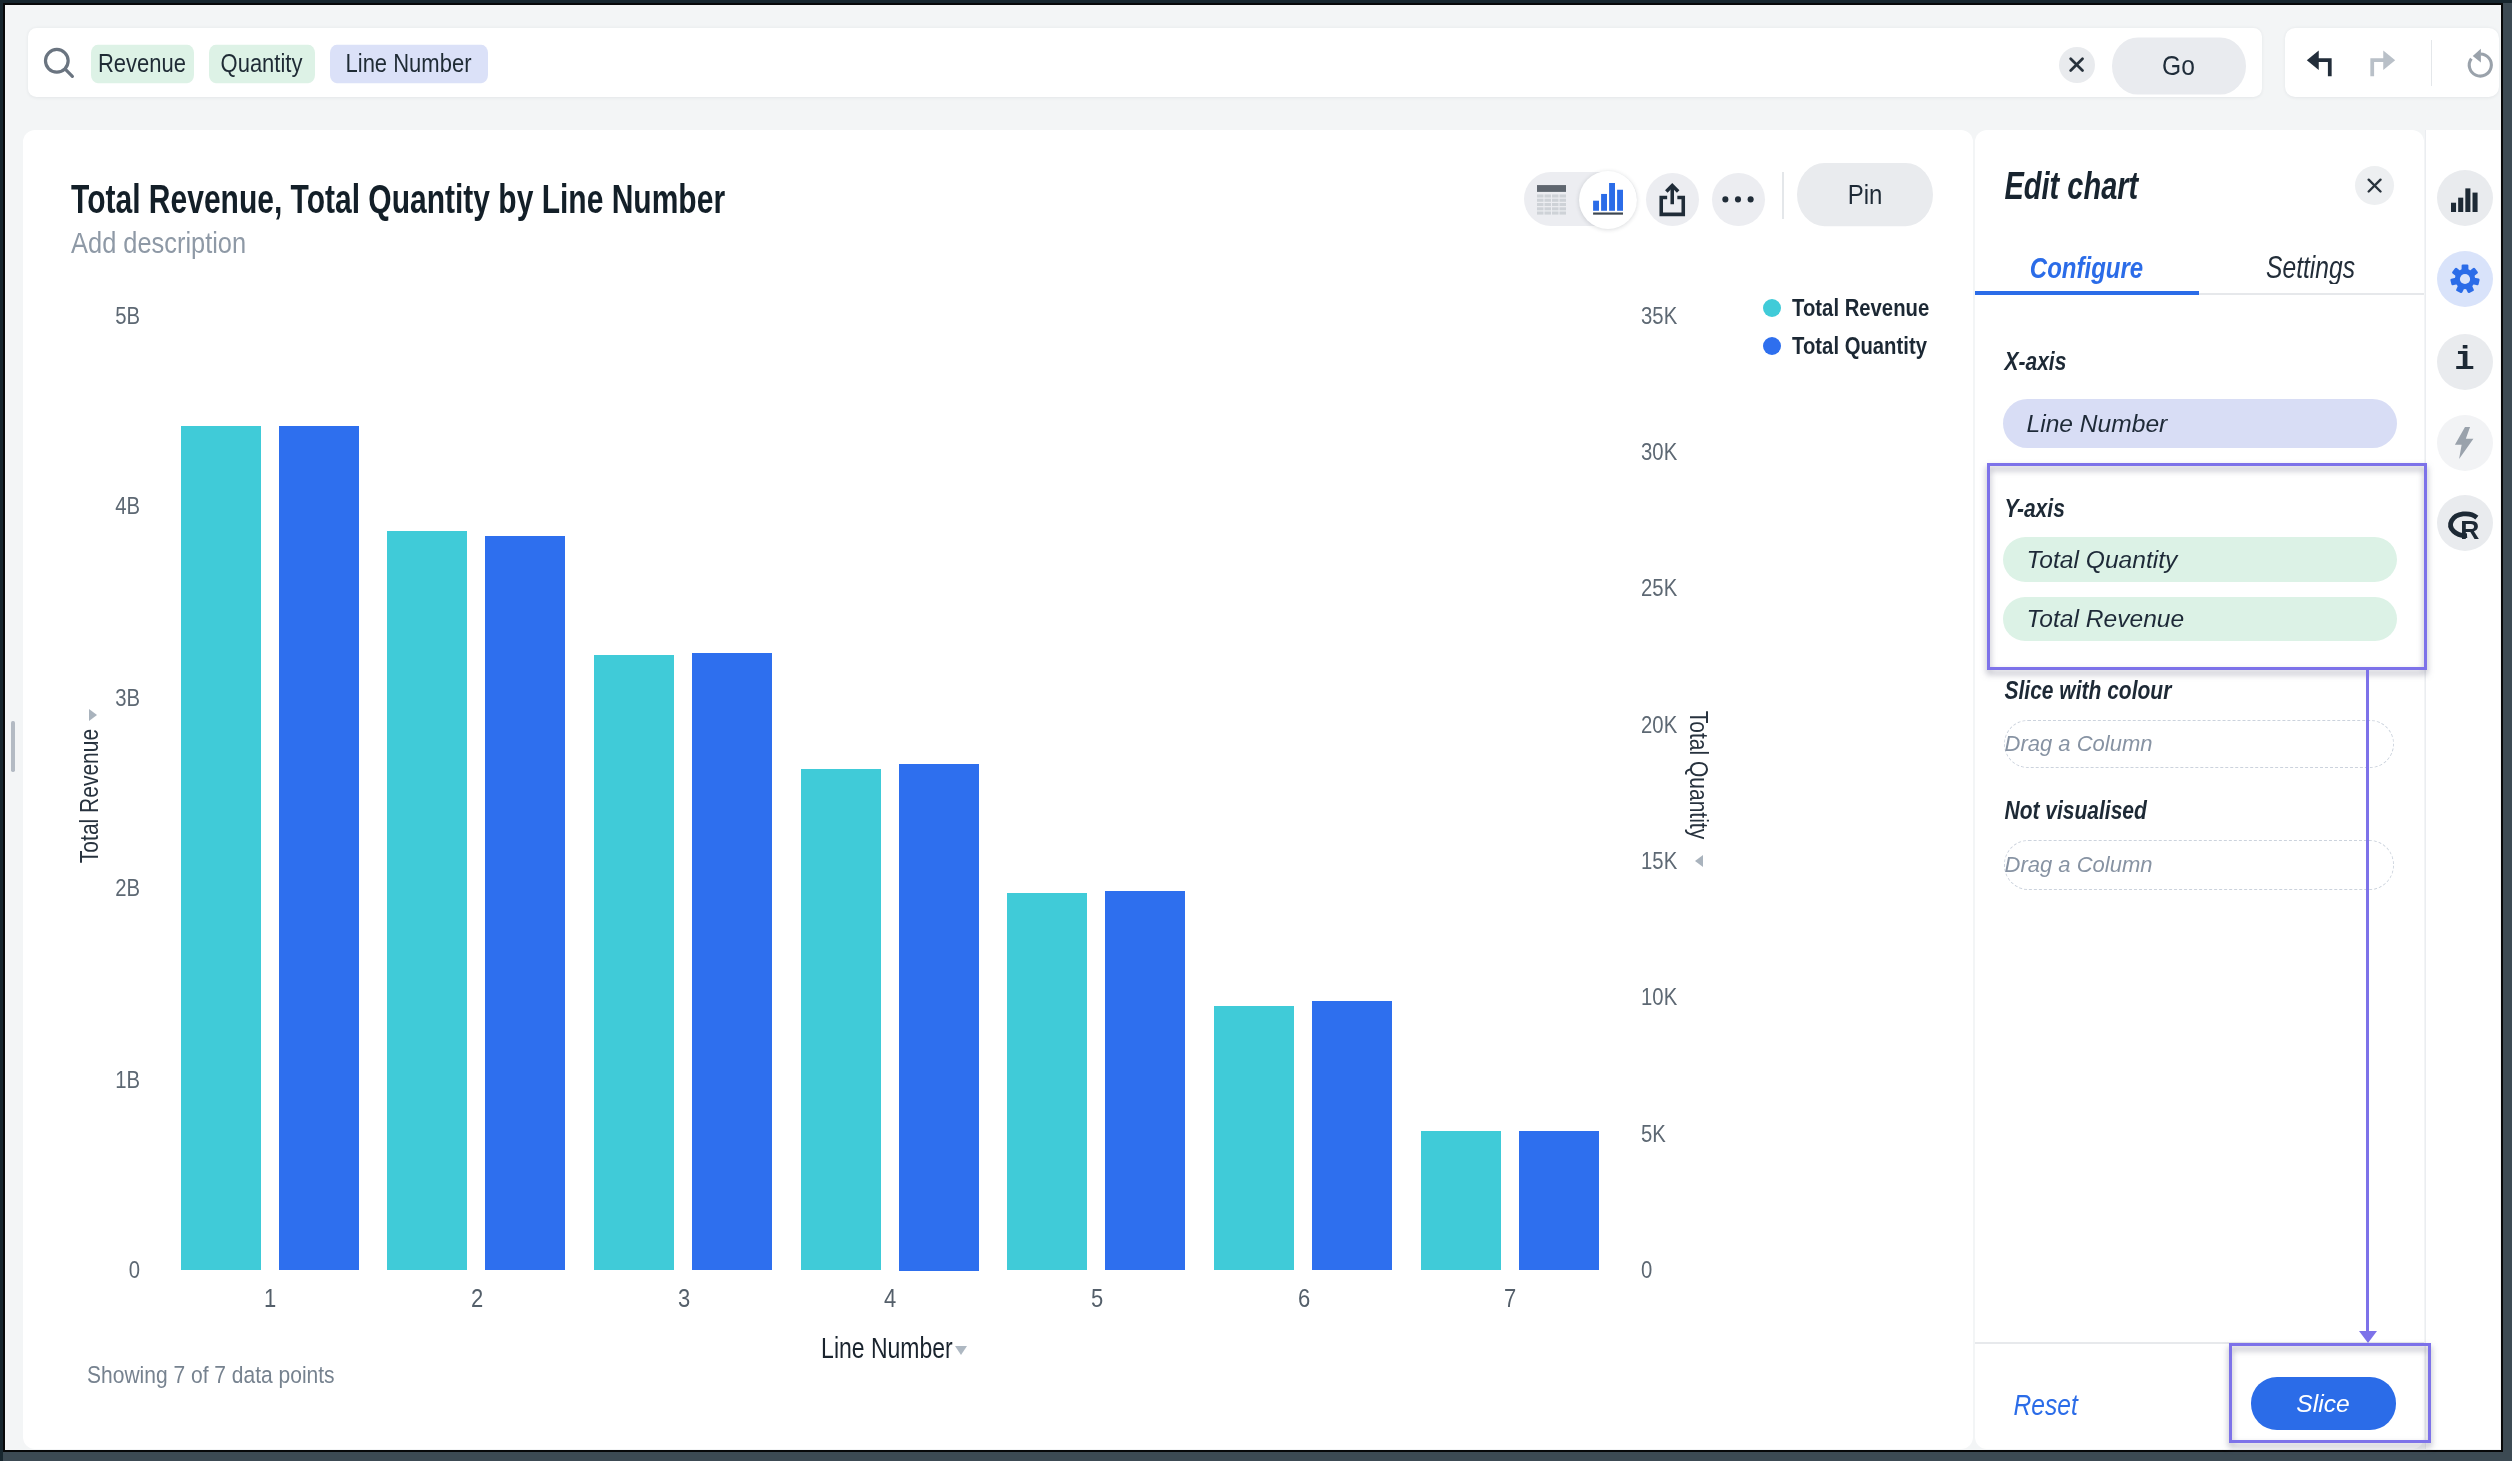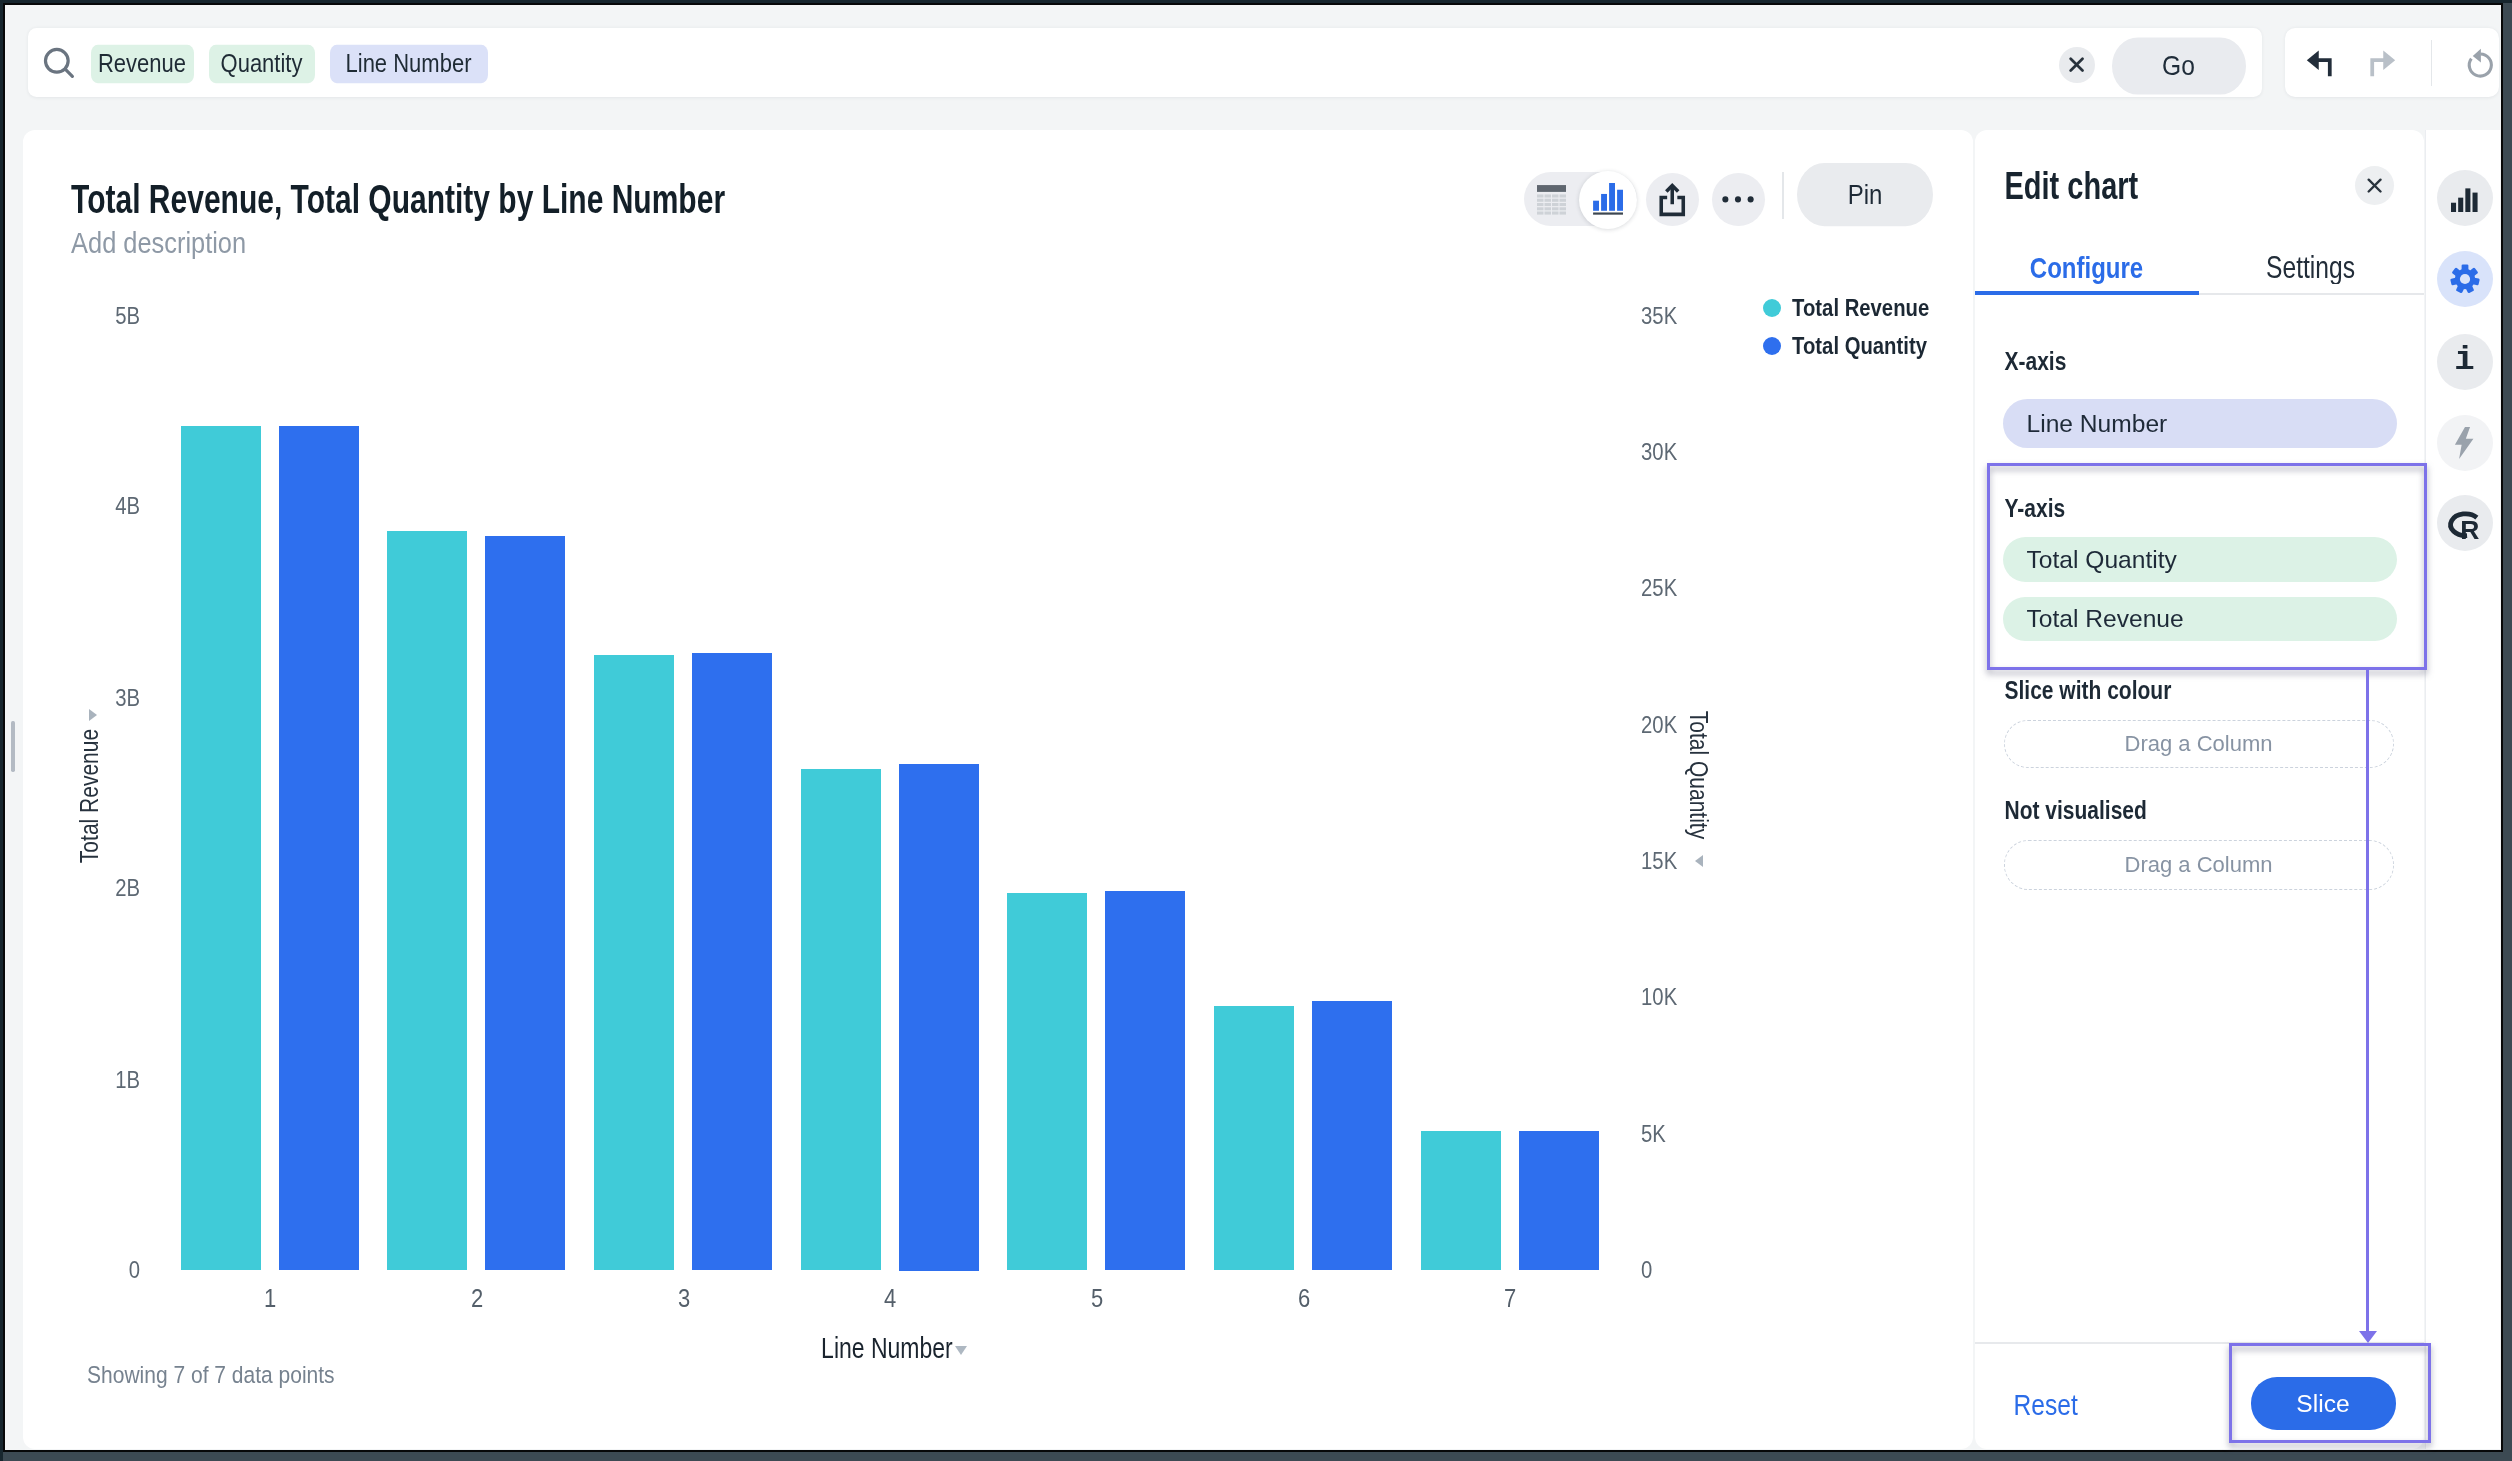--- a/index.html
+++ b/index.html
@@ -12,21 +12,21 @@
   .searchbar { position:absolute; left:23px; top:23px; width:2234px; height:69px; background:#fff; border-radius:8.5px; box-shadow:0 0.8px 3.4px rgba(30,40,50,0.07); }
   .tok { position:absolute; top:19.5px; height:32px; line-height:32px; border-radius:6.8px; font-size:22px; color:#1f2b35; text-align:center; transform:scaleY(1.2); transform-origin:center center; }
   .tokg { background:#ddf2e6; }
   .tokb { background:#dbe1f8; }
   .clearx { position:absolute; left:2031px; top:18.6px; width:36px; height:36px; border-radius:50%; background:#e9ebee; }
   .gobtn { position:absolute; left:2084px; top:12px; width:134px; height:52px; border-radius:26px; background:#e9ebef; font-size:24.6px; font-weight:500; color:#1f2c39; text-align:center; line-height:52px; transform:scaleY(1.1); transform-origin:center center; }
   .histbox { position:absolute; left:2280px; top:23px; width:214px; height:69px; background:#fff; border-radius:10.2px; box-shadow:0 0.8px 3.4px rgba(30,40,50,0.07); }
   .hdiv { position:absolute; left:146px; top:12px; width:1.7px; height:46px; background:#e4e7ea; }
   
   .chartcard { position:absolute; left:18.6px; top:125px; width:1950px; height:1319px; background:#fff; border-radius:12px; }
-  .editpanel { position:absolute; left:1970px; top:125px; width:449px; height:1319px; background:#fff; border-radius:12px; }
+  .editpanel { position:absolute; left:1970px; top:125px; width:449px; height:1319px; background:#fff; border-radius:12px;font-style:italic; }
   .handle { position:absolute; left:6.8px; top:716px; width:3.4px; height:51px; border-radius:1.7px; background:#b3bac3; }
   
   .ctitle { position:absolute; left:48px; top:47px; font-size:30px; font-weight:700; color:#131f28; transform:scaleY(1.35); transform-origin:left top; white-space:nowrap; }
   .cdesc { position:absolute; left:48px; top:97px; font-size:25.4px; color:#8e99a6; transform:scaleY(1.15); transform-origin:left top; }
   .toggle { position:absolute; left:1501px; top:42px; width:113px; height:54px; border-radius:27px; background:#ecedf1; }
   .selcirc { position:absolute; left:55px; top:-1.7px; width:58px; height:58px; border-radius:50%; background:#fff; box-shadow:0 0.8px 4.2px rgba(40,50,60,0.18); }
   .cbtn { position:absolute; width:53px; height:53px; border-radius:50%; background:#ecedf1; }
   .tdiv { position:absolute; left:1759px; top:42px; width:1.7px; height:47px; background:#e4e7ea; }
   .pinbtn { position:absolute; left:1774px; top:37px; width:136px; height:55px; border-radius:28px; background:#e9ebee; font-size:24px; color:#1e2a36; text-align:center; line-height:55px; transform:scaleY(1.15); transform-origin:center center; }
   .lgdot { position:absolute; width:18px; height:18px; border-radius:50%; }
@@ -44,21 +44,21 @@
   
   .ptitle { position:absolute; left:30px; top:34px; font-size:29px; font-weight:700; color:#18242f; transform:scaleY(1.35); transform-origin:left top; }
   .pclose { position:absolute; left:380px; top:36px; width:39px; height:39px; border-radius:50%; background:#edeff1; }
   .tabA { position:absolute; left:0; top:120px; width:224px; text-align:center; font-size:24px; font-weight:700; color:#2b6ce8; transform:scaleY(1.25); transform-origin:center top; }
   .tabB { position:absolute; left:224px; top:120px; width:224px; text-align:center; font-size:24.6px; color:#222d39; transform:scaleY(1.25); transform-origin:center top; }
   .tabline { position:absolute; left:0; top:163px; width:449px; height:1.7px; background:#e6e8eb; }
   .tabblue { position:absolute; left:0; top:161px; width:224px; height:3.4px; background:#2b6ce8; }
   .plabel { position:absolute; left:30px; font-size:21px; font-weight:700; color:#1d2935; transform:scaleY(1.2); transform-origin:left top; }
   .pill { position:absolute; left:28px; width:394px; height:49px; border-radius:24.6px; font-size:24.6px; color:#1e2a38; }
   .pill span { margin-left:24px; }
-  .dashed { position:absolute; left:29px; width:390px; border-radius:24.6px; border:1.7px dashed #ccd3dd; text-align:center; font-size:22px; color:#8793a3; }
+  .dashed { position:absolute; left:29px; width:390px; border-radius:24.6px; border:1.7px dashed #ccd3dd; font-size:22px; color:#8793a3; }
   .ybox { position:absolute; left:12.7px; top:333px; width:440px; height:207px; border:3.4px solid #7d72e9; filter:drop-shadow(0 4.2px 3.4px rgba(75,75,105,0.5)); }
   .abox { position:absolute; left:254px; top:1213px; width:202px; height:100px; border:3.4px solid #7d72e9; filter:drop-shadow(0 4.2px 3.4px rgba(75,75,105,0.5)); }
   .fdiv { position:absolute; left:0; top:1212px; width:449px; height:1.7px; background:#e7e9ec; }
   .reset { position:absolute; left:39px; top:1259px; font-size:24.6px; color:#2b6ce8; transform:scaleY(1.2); transform-origin:left top; }
   .applybtn { position:absolute; left:276px; top:1247px; width:145px; height:53px; border-radius:26px; background:#2b6ce8; color:#fff; font-size:24.6px; text-align:center; line-height:53px; }
   .aline { position:absolute; left:391px; top:540px; width:3.4px; height:662px; background:#7d72e9; }
   .ahead { position:absolute; left:384px; top:1201px; width:0; height:0; border-left:9.3px solid transparent; border-right:9.3px solid transparent; border-top:12.7px solid #7d72e9; }
   
   .scirc { position:absolute; left:2432px; width:56px; height:56px; border-radius:50%; }
 </style>

